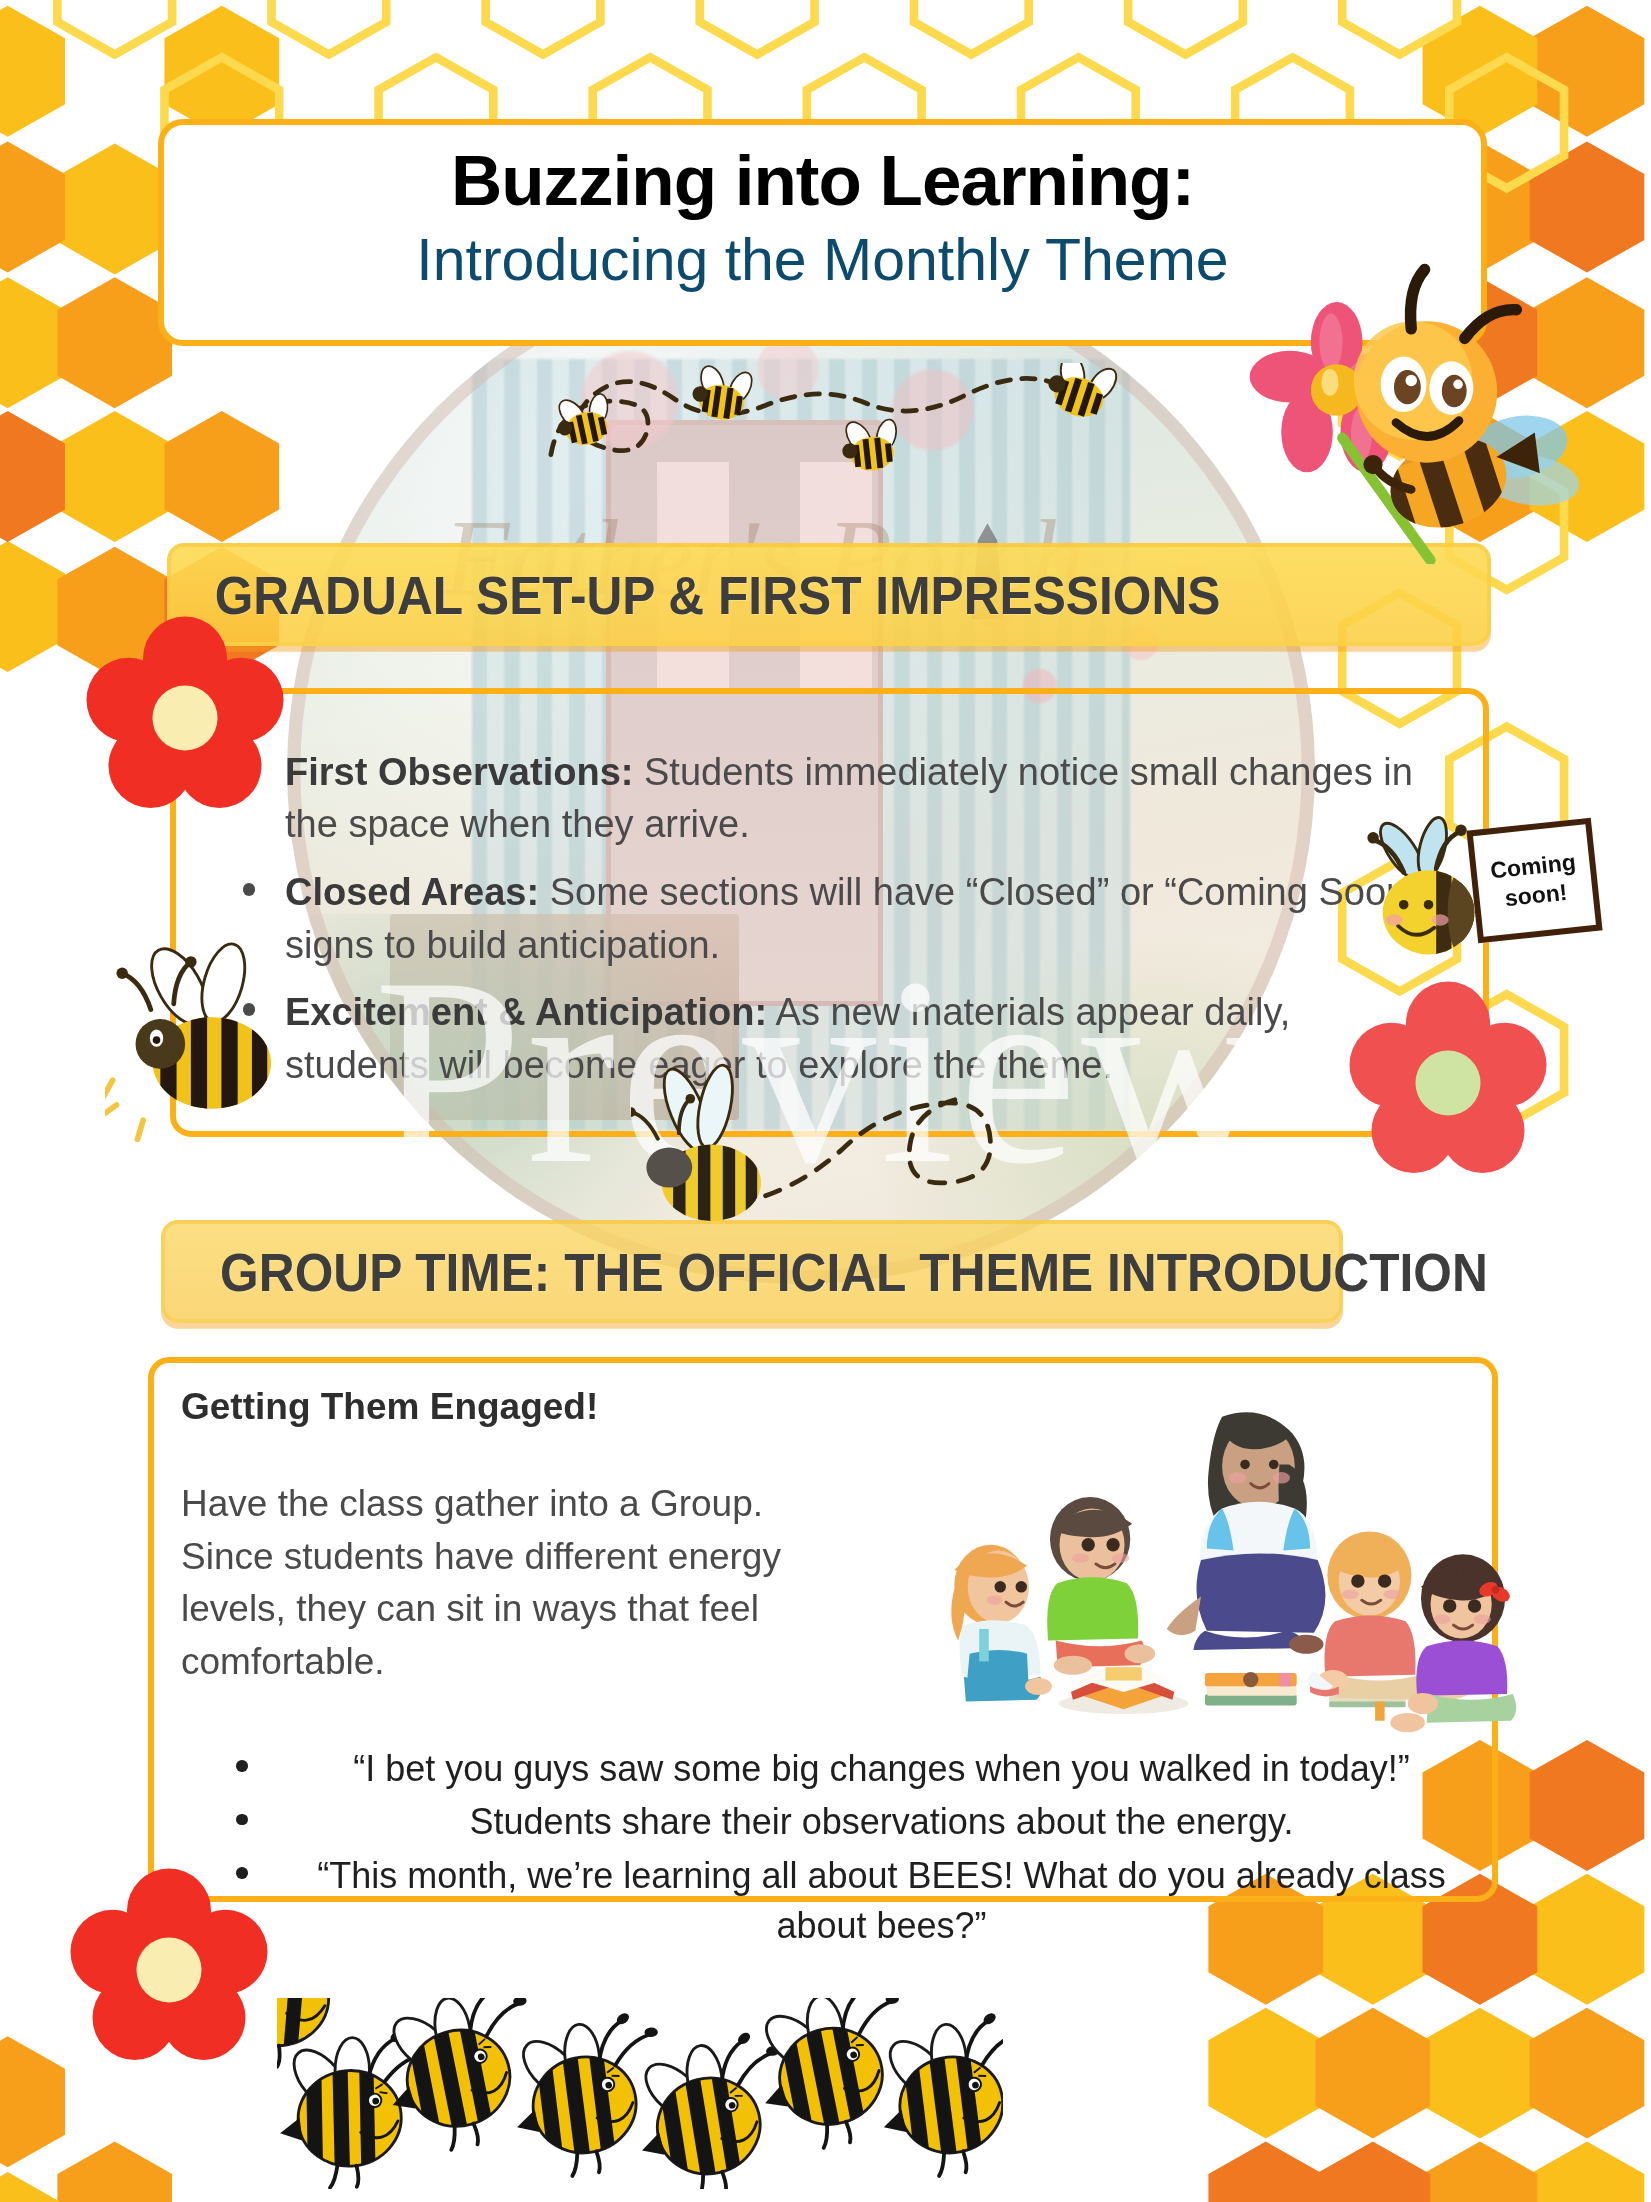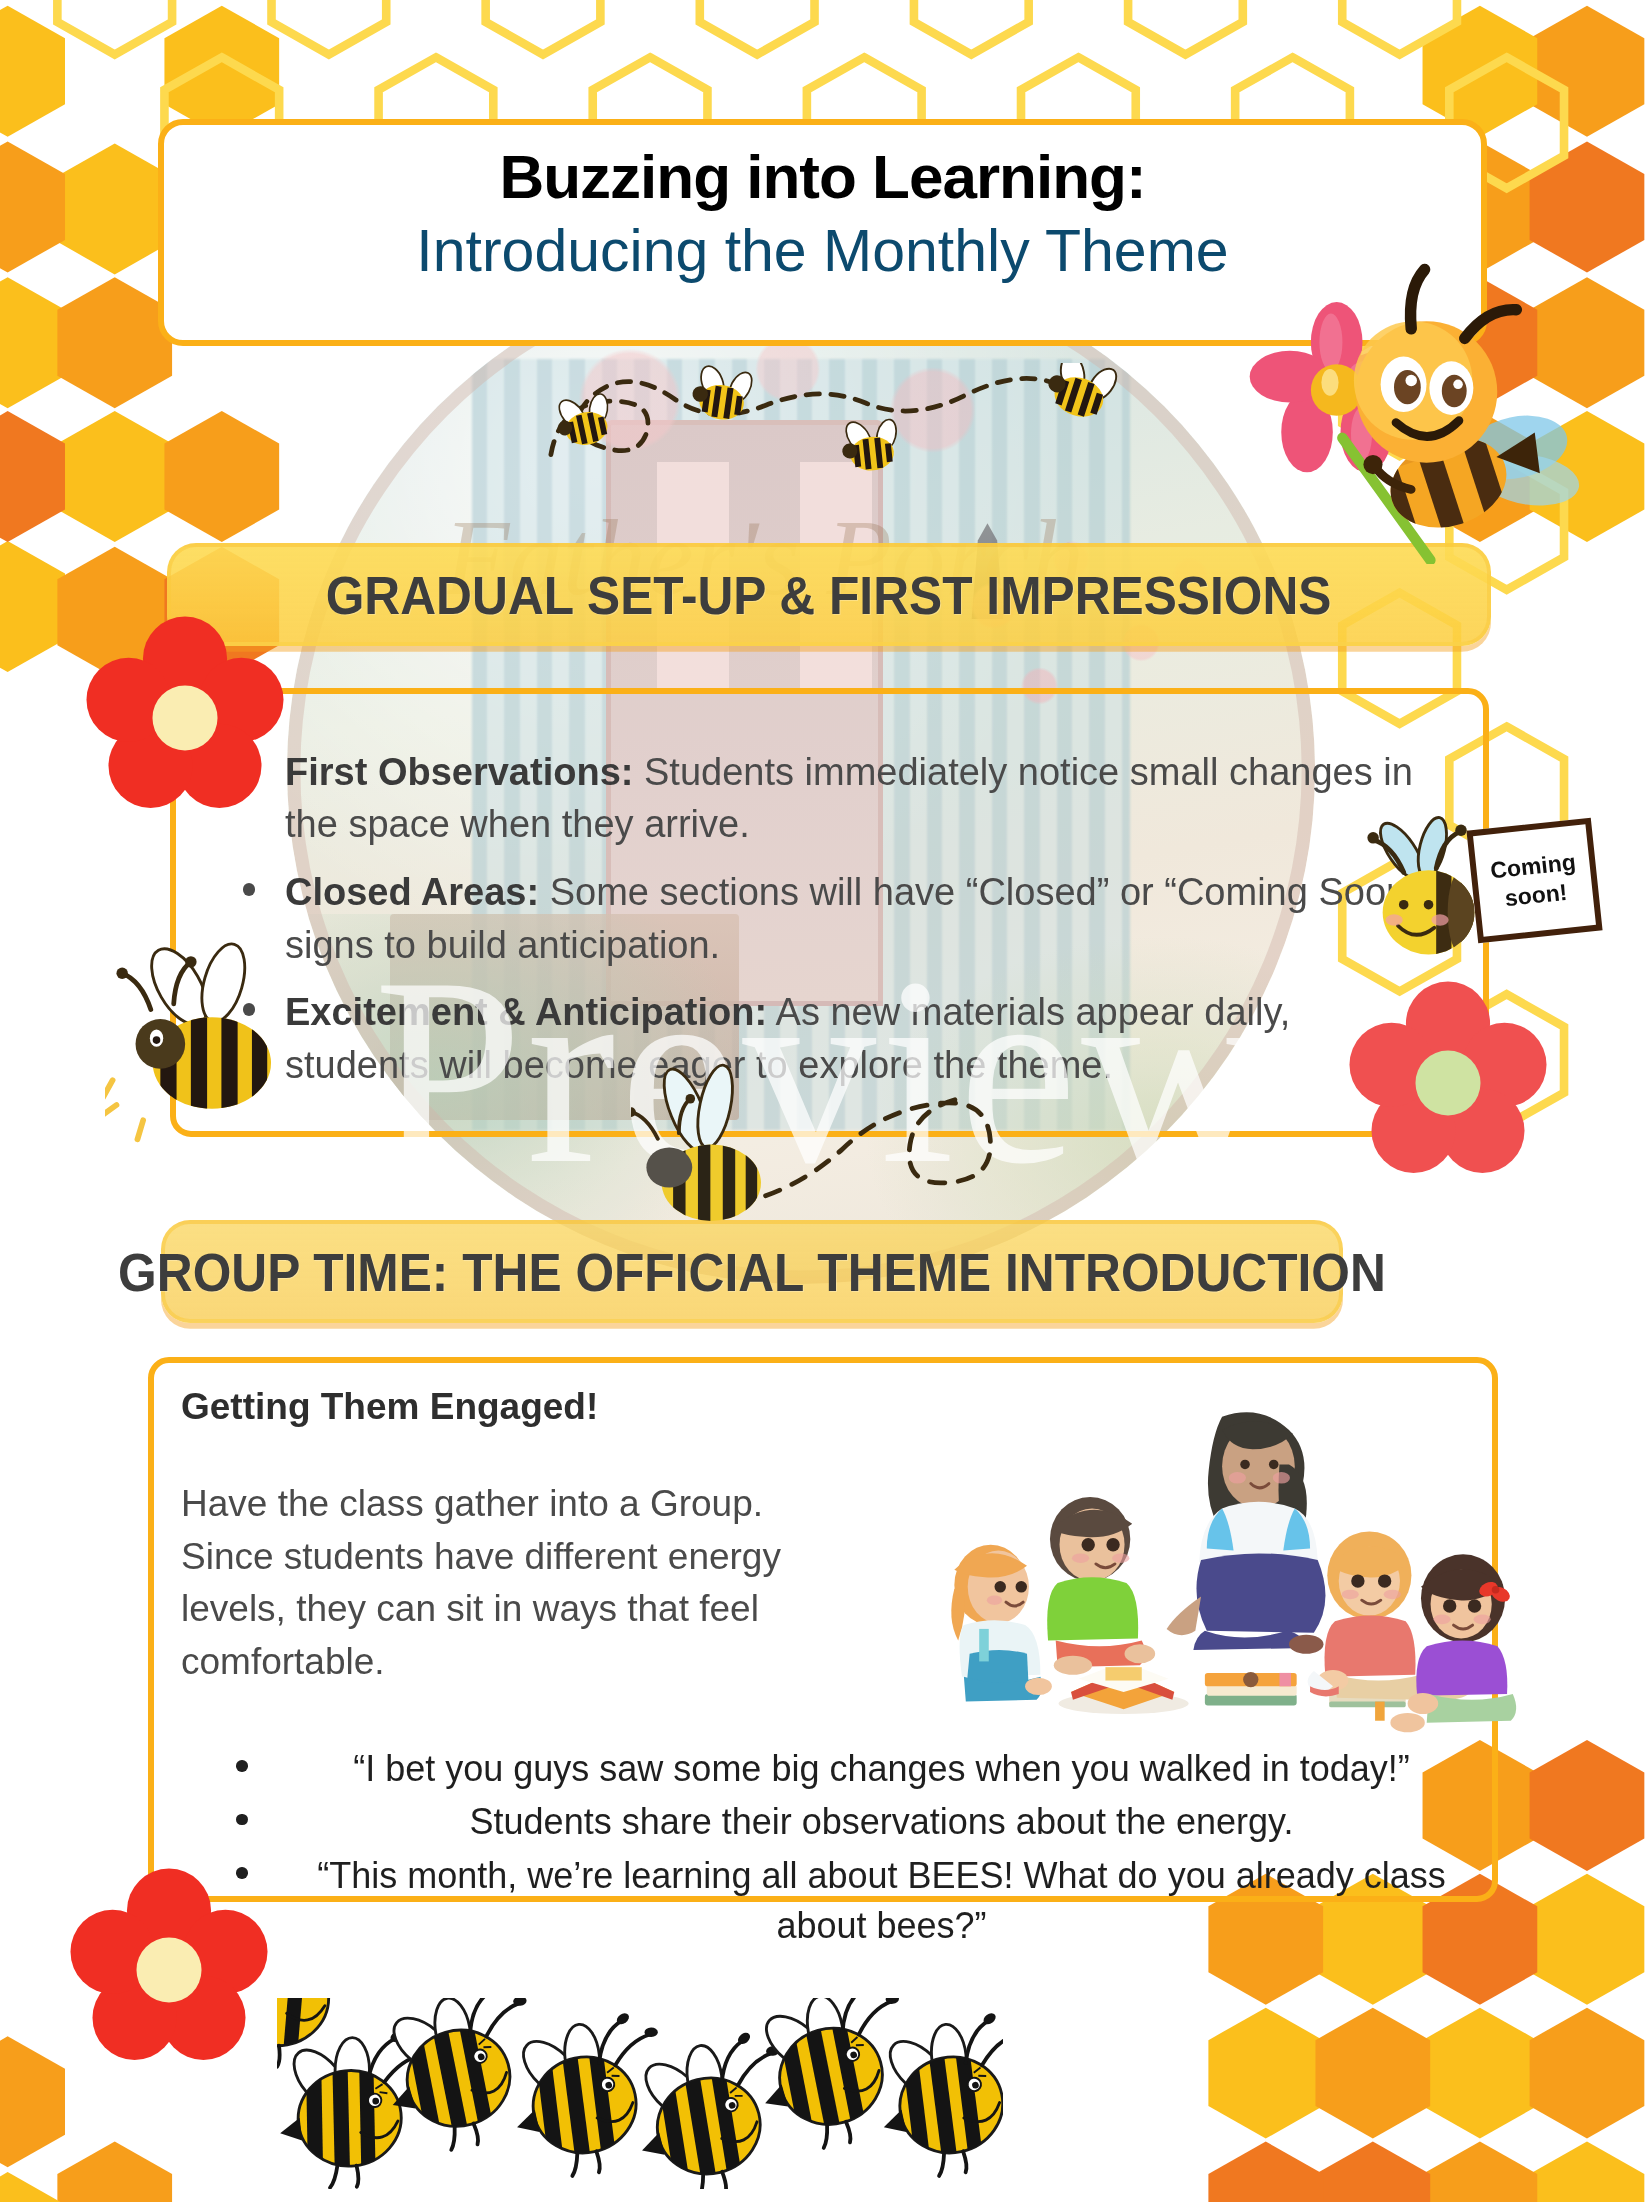--- a/index.html
+++ b/index.html
@@ -127,42 +127,42 @@
   }
   #title-card{
     left:158px;top:119px;width:1329px;height:227px;
     border-radius:25px;
     text-align:center;
     padding-top:5.7px;
   }
   .title-main{
     font-family:"Liberation Sans", sans-serif;
     font-weight:bold;
-    font-size:62px;
+    font-size:71px;
     line-height:1.05;
     color:#000;
     letter-spacing:-1px;
     margin:13.4px 0 0 0;
   }
   .title-sub{
     font-family:"Liberation Sans", sans-serif;
     font-weight:normal;
     font-size:59px;
     line-height:1.1;
     color:#0c4a6e;
     margin:9.6px 0 0 0;
   }
 
   
   .banner{
     position:absolute;
     z-index:7;
-    border-radius:29px;
+    border-radius:17px;
     box-sizing:border-box;
-    display:flex;align-items:center;justify-content:center;
+    display:flex;align-items:center;
     border:4.8px solid rgba(250,200,60,.55);
     box-shadow:0 5.7px 0 rgba(243,160,30,.45);
   }
   #banner-1{
     left:167px;top:543px;width:1324px;height:103px;
     background:linear-gradient(180deg,rgba(253,219,86,.92),rgba(252,206,64,.86));
   }
   #banner-2{
     left:161px;top:1220px;width:1182px;height:103px;
     background:linear-gradient(180deg,rgba(250,214,96,.78),rgba(248,200,68,.72));

